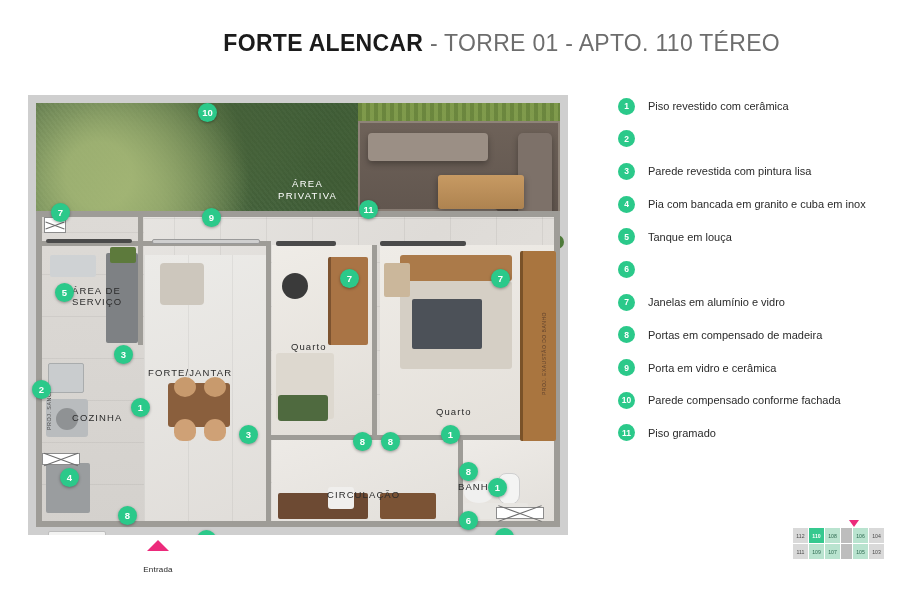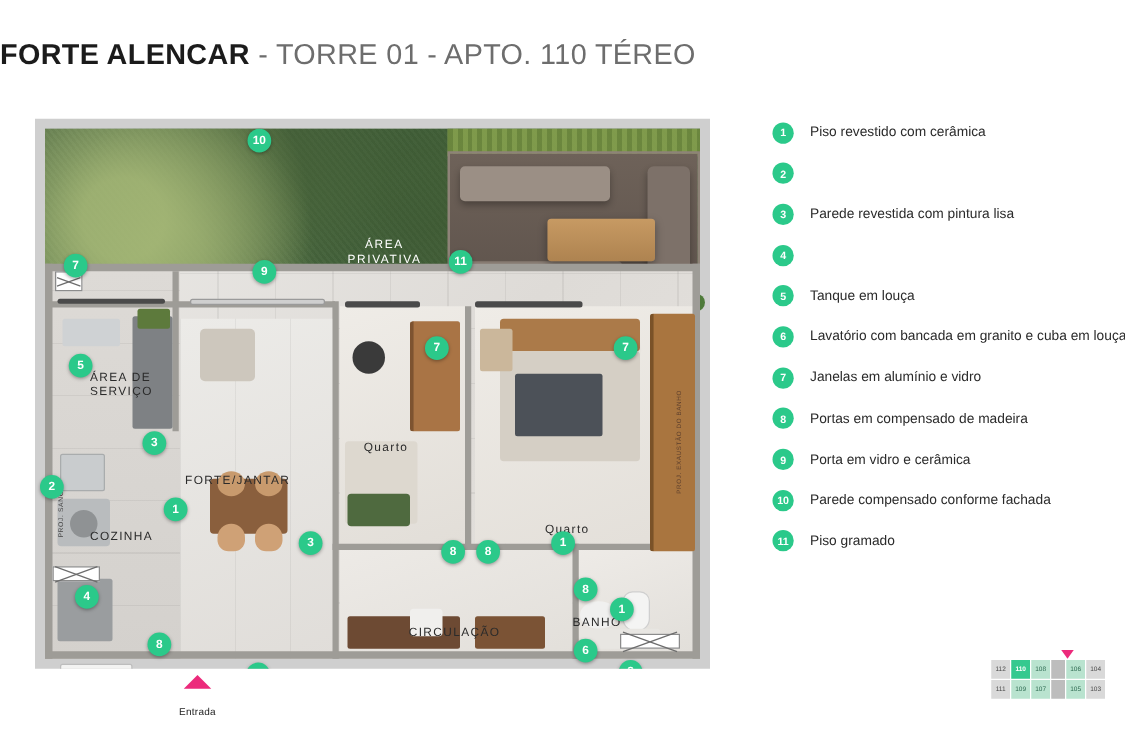--- a/index.html
+++ b/index.html
@@ -7,21 +7,21 @@
     width: 900px; height: 600px;
     background: #ffffff;
     font-family: "Liberation Sans", sans-serif;
     overflow: hidden;
   }
   #root { position: relative; width: 900px; height: 600px; background: #fff; }
 
   
   .title-wrap {
     position: absolute; left: 0; top: 30px; width: 780px;
-    text-align: left; white-space: nowrap;
+    text-align: right; white-space: nowrap;
   }
   .title-bold {
     font-size: 23px; font-weight: bold; color: #1b1b1b;
     letter-spacing: 0.3px;
   }
   .title-light {
     font-size: 23px; font-weight: normal; color: #6d6d6d;
     letter-spacing: 0.3px;
   }
 
@@ -107,21 +107,21 @@
   }
 
   
   .wall { position:absolute; background:#9e9c97; }
 
   
   .fx { position:absolute; border-radius:2px; }
 
   .room-label {
     position:absolute; color:#2b2b2b; font-size:9.5px;
-    letter-spacing:1.1px; white-space:nowrap; font-family:"Liberation Sans",sans-serif;margin-top:12px;
+    letter-spacing:1.1px; white-space:nowrap; font-family:"Liberation Sans",sans-serif;
   }
   .room-label.white { color:#ffffff; text-align:center; line-height:12px; letter-spacing:1.3px; }
   .vert-label {
     position:absolute; font-size:5.4px; color:#4a4a4a; letter-spacing:.5px;
     transform: rotate(-90deg); transform-origin: left top; white-space:nowrap;
   }
   .vert-label.brown { color:#5d3f2c; font-size:5px; }
 
   
   .badge {
@@ -322,28 +322,28 @@
       </div>
       <div class="legend-row">
         <div class="legend-badge">2</div>
       </div>
       <div class="legend-row">
         <div class="legend-badge">3</div>
         <div class="legend-text">Parede revestida com pintura lisa</div>
       </div>
       <div class="legend-row">
         <div class="legend-badge">4</div>
+        <div class="legend-text">Pia com bancada em granito e cuba em inox</div>
       </div>
       <div class="legend-row">
         <div class="legend-badge">5</div>
         <div class="legend-text">Tanque em louça</div>
       </div>
       <div class="legend-row">
         <div class="legend-badge">6</div>
-        <div class="legend-text">Lavatório com bancada em granito e cuba em louça</div>
       </div>
       <div class="legend-row">
         <div class="legend-badge">7</div>
         <div class="legend-text">Janelas em alumínio e vidro</div>
       </div>
       <div class="legend-row">
         <div class="legend-badge">8</div>
         <div class="legend-text">Portas em compensado de madeira</div>
       </div>
       <div class="legend-row">

